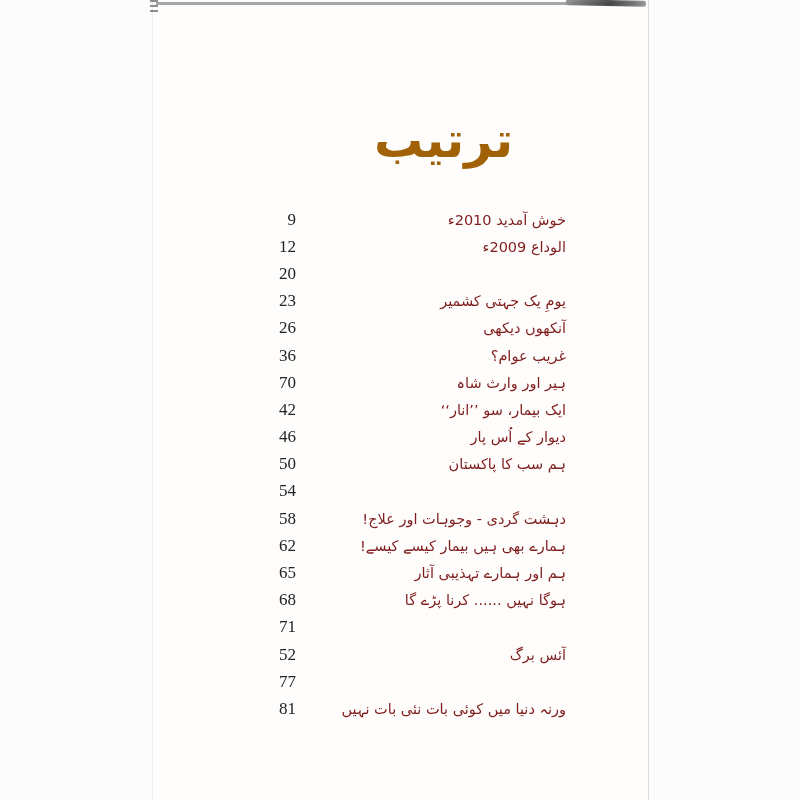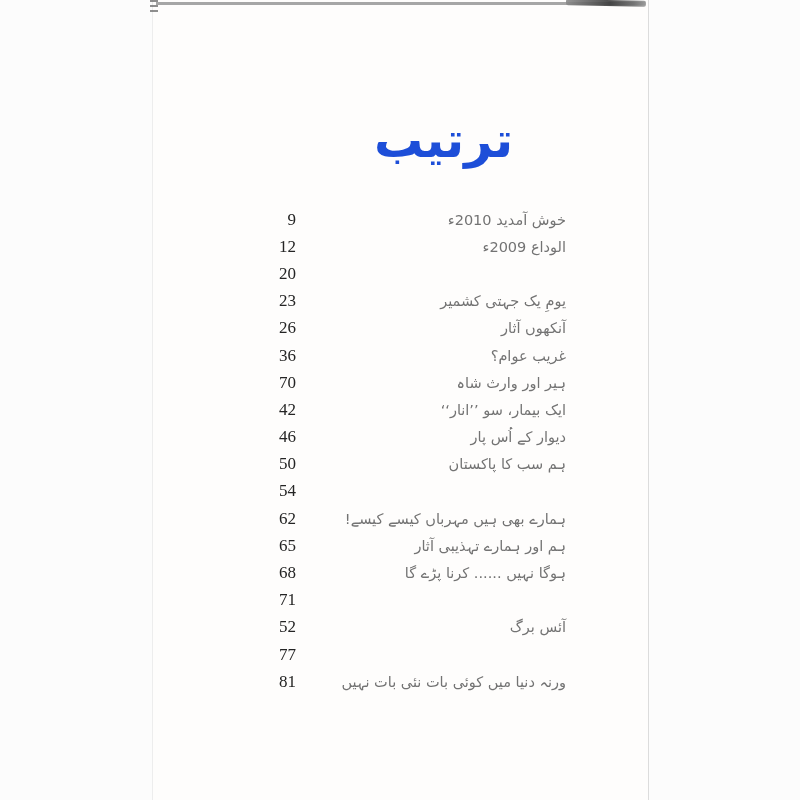--- a/index.html
+++ b/index.html
@@ -64,21 +64,21 @@
     position: absolute;
     top: 112px;
     left: 0;
     width: 100%;
     text-align: center;
     transform: translateX(43px);
     direction: rtl;
     font-family: "DejaVu Sans", sans-serif;
     font-size: 49px;
     font-weight: bold;
-    color: #1d4ed8;
+    color: #a16207;
     letter-spacing: 1px;
   }
   
   .toc {
     position: absolute;
     left: 123px;
     top: 206px;
     width: 290px;
   }
   .toc-row {
@@ -94,21 +94,21 @@
     min-width: 20px;
     text-align: right;
     direction: ltr;
   }
   .t {
     flex: 1;
     direction: rtl;
     text-align: right;
     font-family: "DejaVu Sans", sans-serif;
     font-size: 14.5px;
-    color: #737373;
+    color: #7f1d1d;
     white-space: nowrap;
   }
 </style>
 </head>
 <body>
 
 <div class="photo">
   <div class="page">
     <div class="corner-mark"></div>
     <div class="top-edge"></div>
@@ -132,21 +132,21 @@
     <span class="pg">20</span>
   </div>
 
   <div class="toc-row">
     <span class="pg">23</span>
     <span class="t">یومِ یک جہتی کشمیر</span>
   </div>
 
   <div class="toc-row">
     <span class="pg">26</span>
-    <span class="t">آنکھوں آثار</span>
+    <span class="t">آنکھوں دیکھی</span>
   </div>
 
   <div class="toc-row">
     <span class="pg">36</span>
     <span class="t">غریب عوام؟</span>
   </div>
 
   <div class="toc-row">
     <span class="pg">70</span>
     <span class="t">ہیر اور وارث شاہ</span>
@@ -164,24 +164,28 @@
 
   <div class="toc-row">
     <span class="pg">50</span>
     <span class="t">ہم سب کا پاکستان</span>
   </div>
 
   <div class="toc-row">
     <span class="pg">54</span>
   </div>
 
+  <div class="toc-row">
+    <span class="pg">58</span>
+    <span class="t">دہشت گردی - وجوہات اور علاج!</span>
+  </div>
 
   <div class="toc-row">
     <span class="pg">62</span>
-    <span class="t">ہمارے بھی ہیں مہرباں کیسے کیسے!</span>
+    <span class="t">ہمارے بھی ہیں بیمار کیسے کیسے!</span>
   </div>
 
   <div class="toc-row">
     <span class="pg">65</span>
     <span class="t">ہم اور ہمارے تہذیبی آثار</span>
   </div>
 
   <div class="toc-row">
     <span class="pg">68</span>
     <span class="t">ہوگا نہیں ...... کرنا پڑے گا</span>

